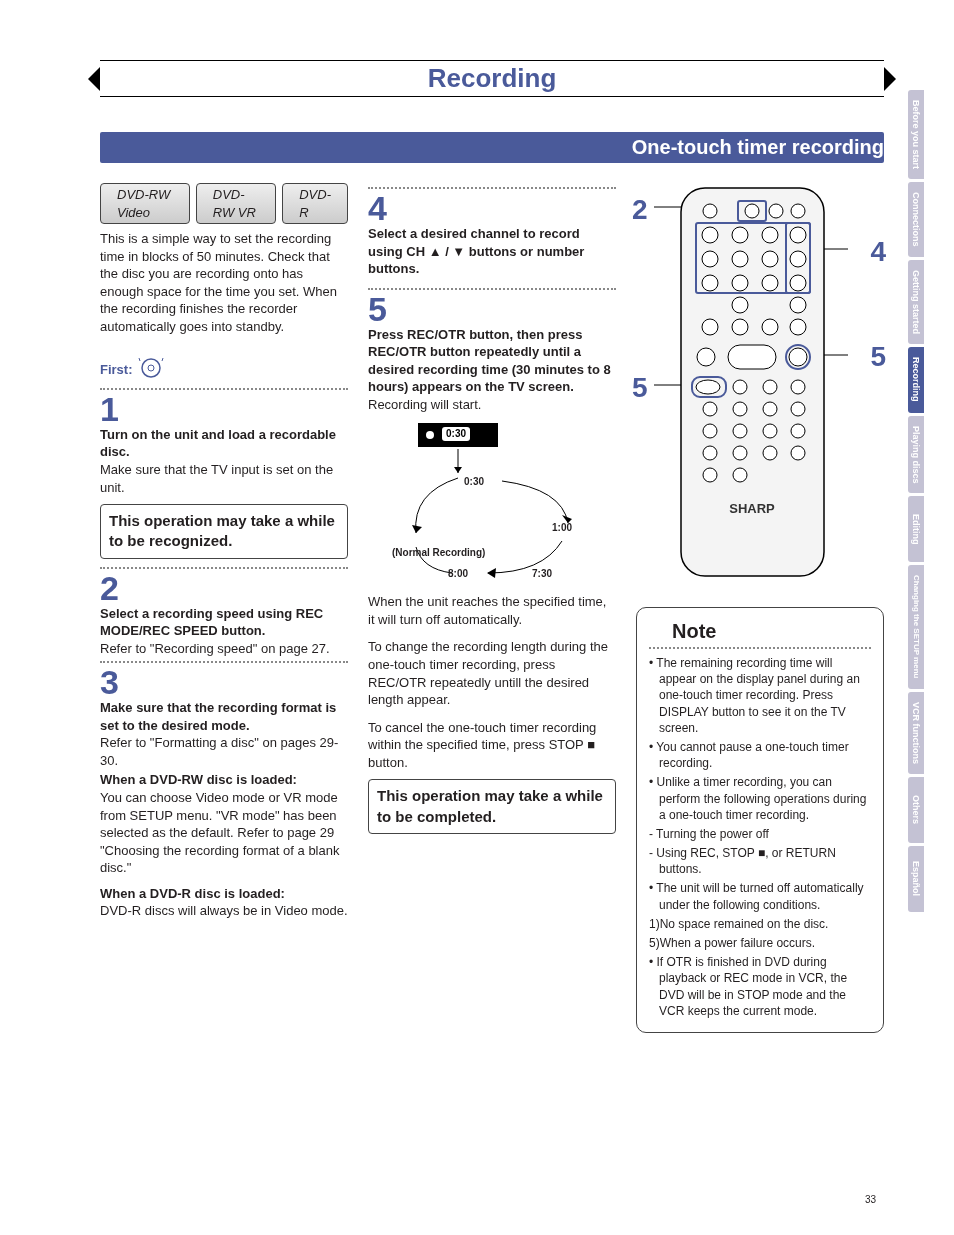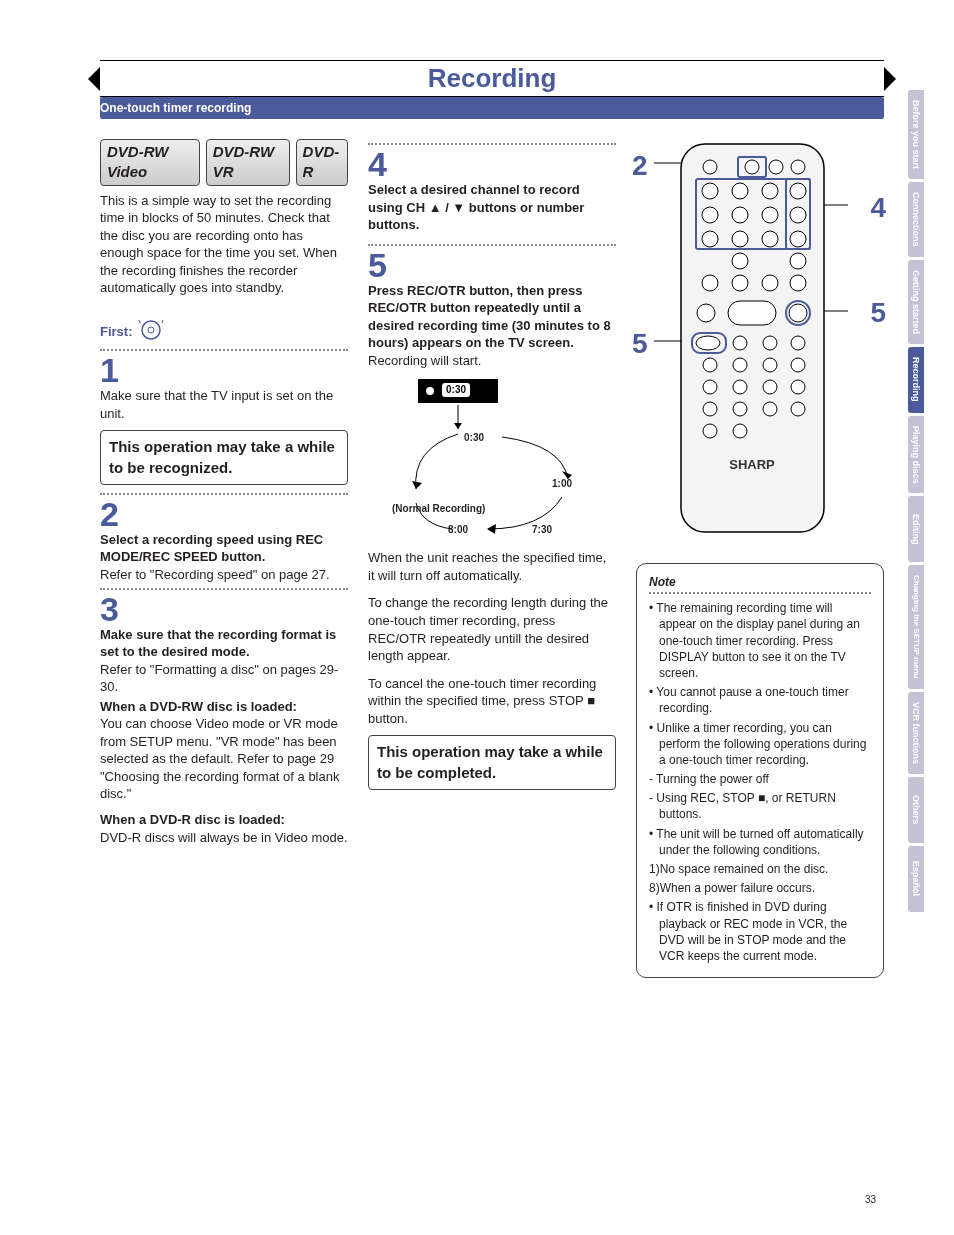--- a/index.html
+++ b/index.html
@@ -3,37 +3,37 @@
 <meta charset="utf-8">
 <style>
   * { box-sizing: border-box; margin: 0; padding: 0; }
   body { font-family: Arial, Helvetica, sans-serif; background: #fff; color: #231f20; width: 954px; margin: 0 auto; position: relative; }
   .page { padding: 60px 70px 40px 100px; position: relative; min-height: 1235px; }
   .title { font-size: 26px; font-weight: bold; color: #4a5a9a; padding: 0 12px; }
   .title-wrap { display:flex; align-items:center; justify-content:center; border-top:1px solid #000; border-bottom:1px solid #000; padding:2px 0; position:relative; }
   .title-wrap::before, .title-wrap::after { content:""; position:absolute; width:0; height:0; border-top:12px solid transparent; border-bottom:12px solid transparent; }
   .title-wrap::before { left:-12px; border-right:12px solid #000; }
   .title-wrap::after { right:-12px; border-left:12px solid #000; }
-  .subtitle-bar { background: #4a5a9a; color: #fff; font-weight: bold; font-size: 12px; text-align: left; padding: 4px 0; margin-bottom: 20px; border-radius: 2px; }
+  .subtitle-bar { background: #4a5a9a; color: #fff; font-weight: bold; font-size: 20px; text-align: right; padding: 4px 0; margin-bottom: 20px; border-radius: 2px; margin-top: 35px; }
   .cols { display: flex; gap: 20px; }
   .col { flex: 1; font-size: 13px; line-height: 1.35; }
   .col1 { flex: 1; }
   .col2 { flex: 1; }
   .col3 { flex: 1; }
   .badges { display:flex; gap:6px; margin-bottom:6px; }
-  .badge { display:inline-block; padding:2px 6px; border:1px solid #444; border-radius:4px; font-size:15px; background:linear-gradient(#eee,#ccc); font-style:italic; font-weight:bold; }
+  .badge { display:inline-block; padding:2px 16px; border:1px solid #444; border-radius:4px; font-size:13px; background:linear-gradient(#eee,#ccc); font-style:italic; font-weight:normal; }
   .stepnum { font-size: 34px; font-weight: bold; color: #4a5a9a; line-height:1; }
   .dotted { border-top: 2px dotted #888; margin: 4px 0 2px 0; }
   .bold { font-weight: bold; }
   .notebox { border:1px solid #444; border-radius:4px; padding:6px 8px; margin:8px 0; font-weight:bold; font-size:15px; }
   .first-label { font-weight:bold; color:#4a5a9a; }
   .remote { width: 145px; height: 390px; margin: 0 auto; position: relative; }
   .callout { position:absolute; font-size:28px; font-weight:bold; color:#4a5a9a; }
   .note-section { border:1px solid #444; border-radius:10px; padding:10px 12px; font-size:12px; line-height:1.35; margin-top:14px; }
-  .note-section .hdr { font-weight:bold; font-style:italic; font-size:12px; }
+  .note-section .hdr { font-weight:bold; font-size:20px;margin-left:23px; }
   .note-section .dotted { border-top:2px dotted #888; margin:2px 0 6px 0; }
   .note-section ul { list-style:none; padding-left:0; }
   .note-section li { padding-left:10px; text-indent:-10px; margin-bottom:3px; }
   .side-tabs { position:absolute; right:30px; top:90px; display:flex; flex-direction:column; gap:3px; }
   .tab { writing-mode: vertical-rl; font-size:9px; padding:10px 3px; border-radius:3px 0 0 3px; color:#fff; font-weight:bold; min-height:66px; text-align:center; }
   .tab.inactive { background:#c4c2d4; }
   .tab.active { background:#4a5a9a; }
   .pagenum { position:absolute; bottom:30px; right:78px; font-size:10px; }
   .diagram { border:0; margin:10px auto; width:200px; position:relative; height:160px; }
   .osd { position:absolute; left:26px; top:0; width:80px; height:24px; background:#000; }
@@ -65,20 +65,21 @@
           <svg width="30" height="22">
               <circle cx="15" cy="11" r="9" fill="none" stroke="#4a5a9a" stroke-width="1.5"></circle>
               <circle cx="15" cy="11" r="3" fill="none" stroke="#4a5a9a"></circle>
               <path d="M4 4 L3 1 M26 4 L27 1" stroke="#4a5a9a"></path>
             </svg>
         </span>
       </p>
 
       <div class="dotted"></div>
       <div class="stepnum">1</div>
+      <p class="bold">Turn on the unit and load a recordable disc.</p>
       <p>Make sure that the TV input is set on the unit.</p>
       <div class="notebox">This operation may take a while to be recognized.</div>
 
       <div class="dotted"></div>
       <div class="stepnum">2</div>
       <p class="bold">Select a recording speed using REC MODE/REC SPEED button.</p>
       <p>Refer to "Recording speed" on page 27.</p>
 
       <div class="dotted"></div>
       <div class="stepnum">3</div>
@@ -208,21 +209,21 @@
         <div class="hdr">Note</div>
         <div class="dotted"></div>
         <ul>
           <li>• The remaining recording time will appear on the display panel during an one-touch timer recording. Press DISPLAY button to see it on the TV screen.</li>
           <li>• You cannot pause a one-touch timer recording.</li>
           <li>• Unlike a timer recording, you can perform the following operations during a one-touch timer recording.</li>
           <li>  - Turning the power off</li>
           <li>  - Using REC, STOP ■, or RETURN buttons.</li>
           <li>• The unit will be turned off automatically under the following conditions.</li>
           <li>  1)No space remained on the disc.</li>
-          <li>  8)When a power failure occurs.</li>
+          <li>  5)When a power failure occurs.</li>
           <li>• If OTR is finished in DVD during playback or REC mode in VCR, the DVD will be in STOP mode and the VCR keeps the current mode.</li>
         </ul>
       </div>
     </div>
   </div>
 
   <div class="side-tabs">
     <div class="tab inactive">Before you start</div>
     <div class="tab inactive">Connections</div>
     <div class="tab inactive">Getting started</div>

